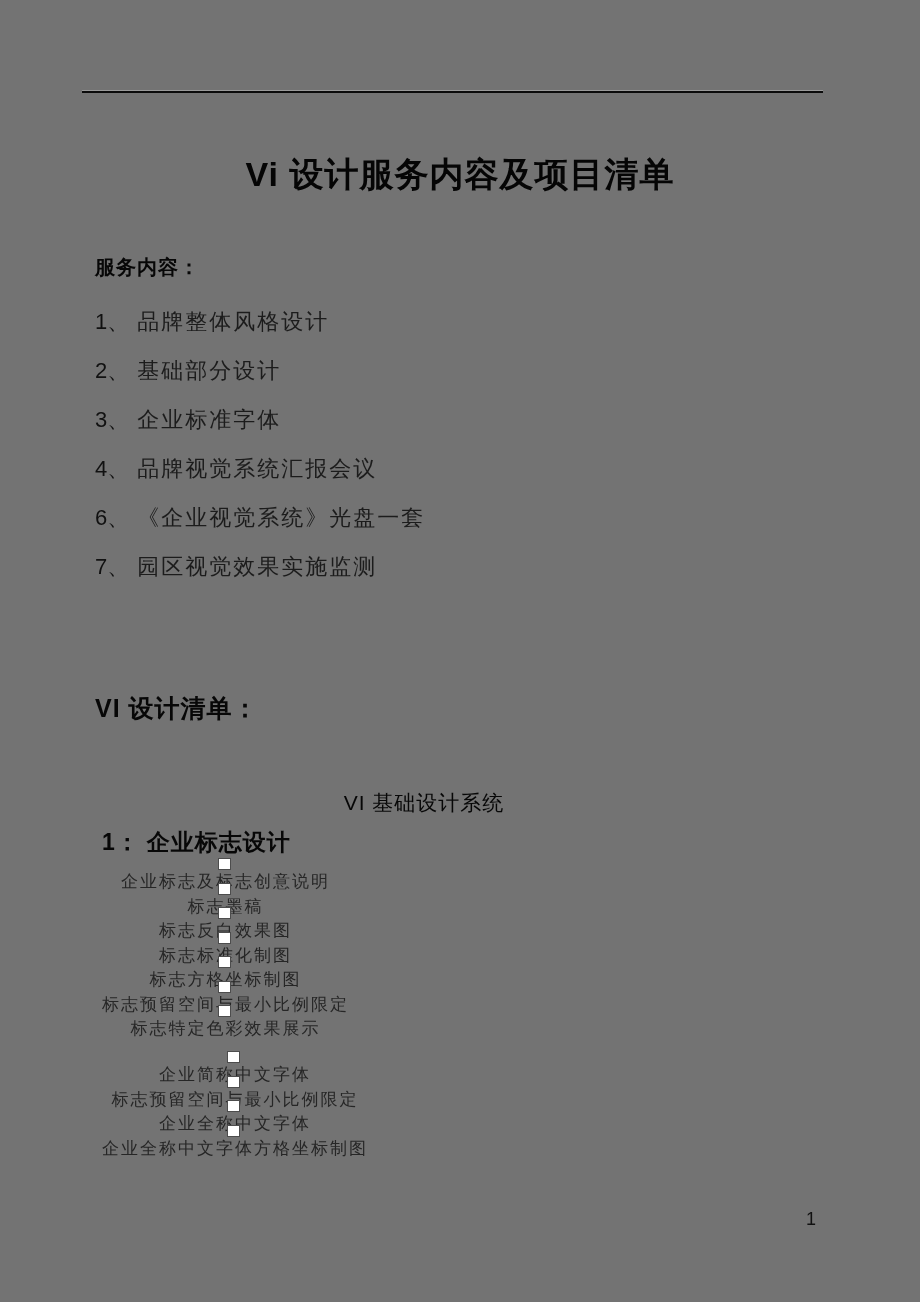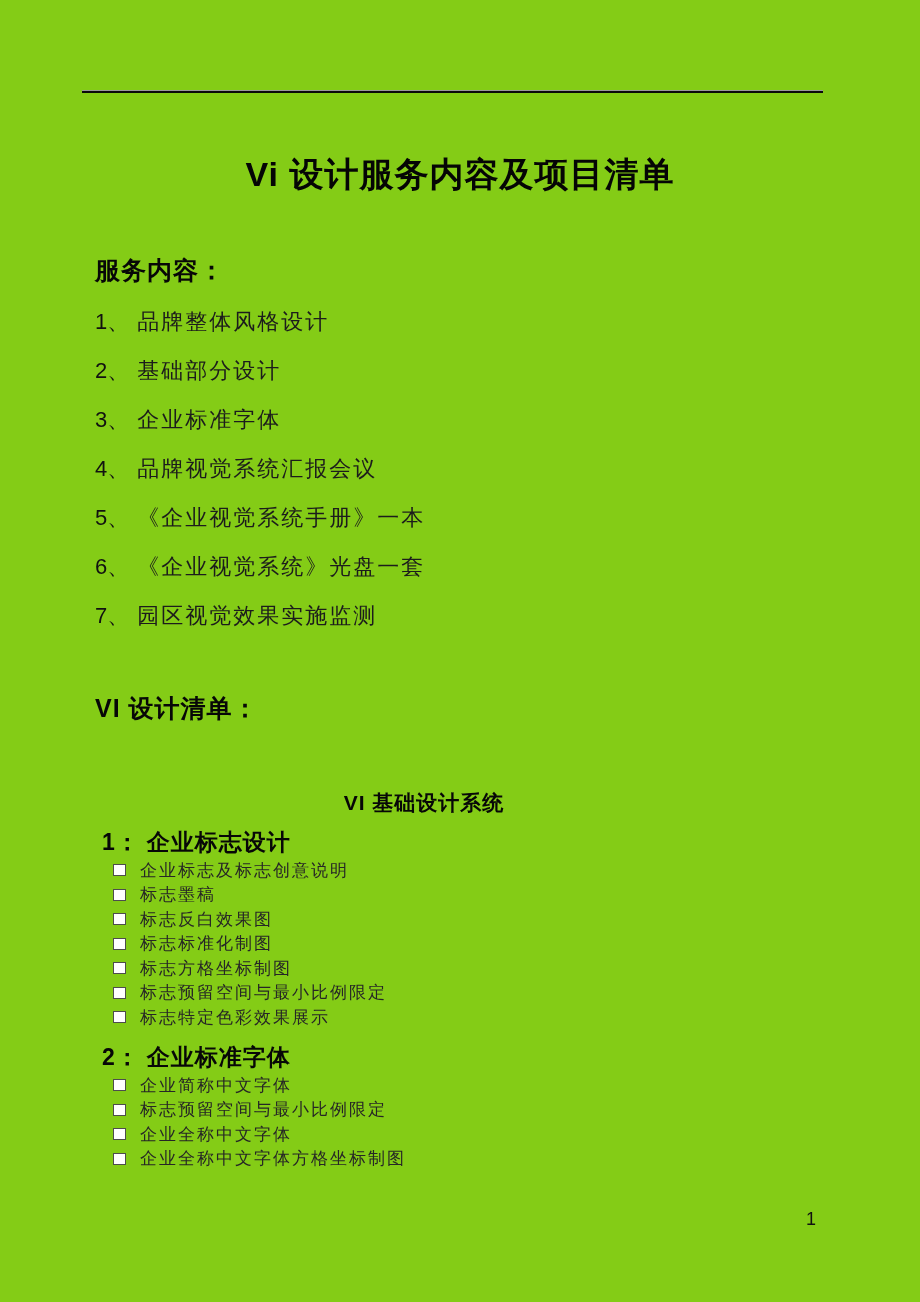--- a/index.html
+++ b/index.html
@@ -4,21 +4,21 @@
 <style>
   html, body {
     margin: 0;
     padding: 0;
     background: #ffffff;
   }
   .page {
     position: relative;
     width: 920px;
     height: 1302px;
-    background: #84cc16;
+    background: #737373;
     overflow: hidden;
     color: #1c1c1c;
     font-family: "Liberation Serif", serif;
   }
   
   .top-rule {
     position: absolute;
     left: 82px;
     top: 90px;
     width: 741px;
@@ -40,21 +40,21 @@
     letter-spacing: 1px;
     color: #050505;
   }
   .services-heading {
     position: absolute;
     left: 95px;
     top: 254px;
     margin: 0;
     font-family: "Liberation Sans", sans-serif;
     font-weight: 700;
-    font-size: 25px;
+    font-size: 20px;
     letter-spacing: 1px;
     color: #070707;
   }
   .services-list {
     position: absolute;
     left: 95px;
     top: 309px;
     margin: 0;
     padding: 0;
     list-style: none;
@@ -91,21 +91,21 @@
   .section-title {
     position: absolute;
     left: 0;
     top: 789px;
     width: 920px;
     box-sizing: border-box;
     padding-right: 72px;
     margin: 0;
     text-align: center;
     font-family: "Liberation Sans", sans-serif;
-    font-weight: 700;
+    font-weight: 400;
     font-size: 21px;
     letter-spacing: 1px;
     color: #070707;
   }
   .group {
     position: absolute;
     left: 102px;
   }
   .group-1 { top: 831px; }
   .group-2 { top: 1046px; }
@@ -118,20 +118,21 @@
     color: #070707;
     white-space: nowrap;
   }
   .group-heading .num { margin-right: 7px; }
   .check-rows { margin-top: 5px; }
   .check-row {
     display: flex;
     align-items: center;
     height: 24.5px;
     white-space: nowrap;
+    flex-direction: column;
   }
   .checkbox {
     display: inline-block;
     width: 13px;
     height: 12px;
     box-sizing: border-box;
     border: 1px solid #4d4d4d;
     background: #ffffff;
     margin-left: 11px;
     margin-right: 14px;
@@ -171,23 +172,20 @@
     <li>
       <span class="num">2、</span><span class="txt">基础部分设计</span>
     </li>
     <li>
       <span class="num">3、</span><span class="txt">企业标准字体</span>
     </li>
     <li>
       <span class="num">4、</span><span class="txt">品牌视觉系统汇报会议</span>
     </li>
     <li>
-      <span class="num">5、</span><span class="txt">《企业视觉系统手册》一本</span>
-    </li>
-    <li>
       <span class="num">6、</span><span class="txt">《企业视觉系统》光盘一套</span>
     </li>
     <li>
       <span class="num">7、</span><span class="txt">园区视觉效果实施监测</span>
     </li>
   </ol>
 
   <h2 class="design-list-heading">VI 设计清单：</h2>
 
   <h3 class="section-title">VI 基础设计系统</h3>
@@ -222,23 +220,20 @@
         <span class="check-label">标志预留空间与最小比例限定</span>
       </div>
       <div class="check-row">
         <span class="checkbox"></span>
         <span class="check-label">标志特定色彩效果展示</span>
       </div>
     </div>
   </div>
 
   <div class="group group-2">
-    <div class="group-heading">
-      <span class="num">2：</span><span>企业标准字体</span>
-    </div>
     <div class="check-rows">
       <div class="check-row">
         <span class="checkbox"></span>
         <span class="check-label">企业简称中文字体</span>
       </div>
       <div class="check-row">
         <span class="checkbox"></span>
         <span class="check-label">标志预留空间与最小比例限定</span>
       </div>
       <div class="check-row">

